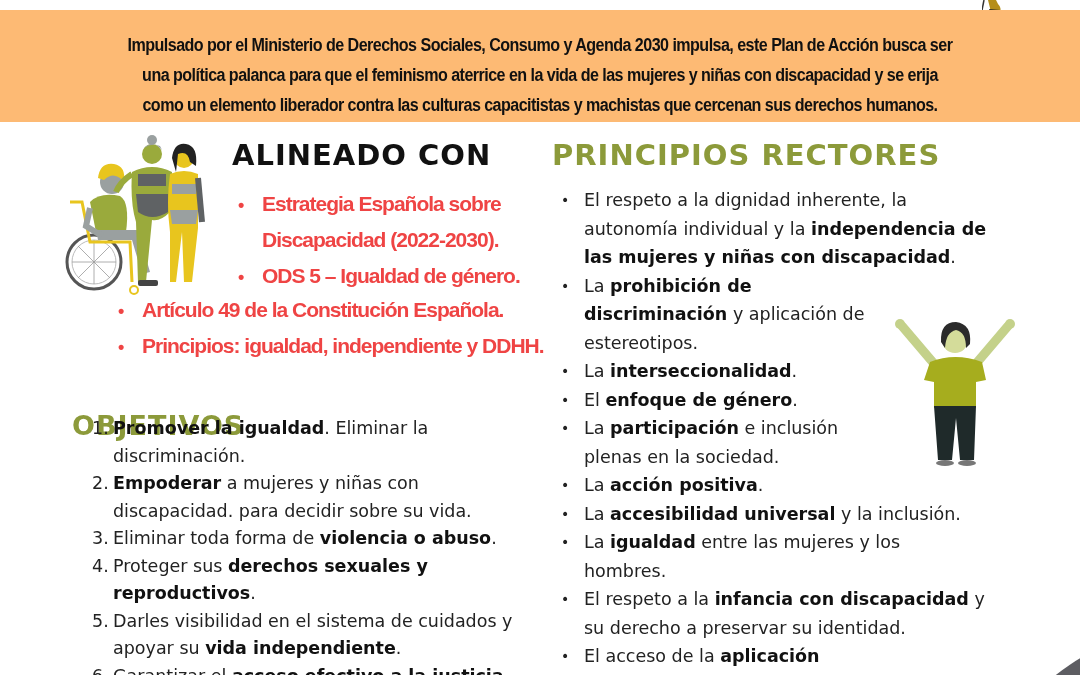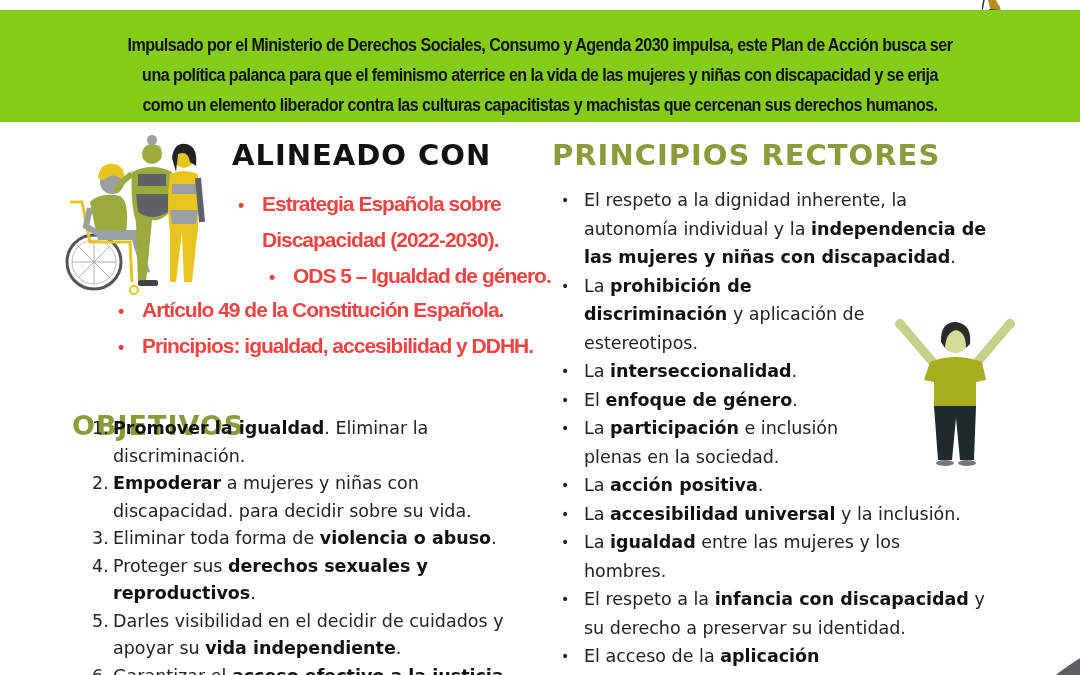--- a/index.html
+++ b/index.html
@@ -2,21 +2,21 @@
 <html><head>
 <meta charset="utf-8">
 <style>
   html, body { margin:0; padding:0; }
   body {
     width:1080px; height:675px; overflow:hidden; position:relative;
     background:#ffffff; font-family:"DejaVu Sans", sans-serif; color:#1b1b1b;
   }
   .banner {
     position:absolute; left:0; top:10px; width:1080px; height:112px;
-    background:#84cc16;
+    background:#fdba74;
   }
   .banner-text {
     position:absolute; left:60px; top:20px; width:960px;
     text-align:center; font-family:"Liberation Sans", sans-serif;
     font-weight:bold; font-size:17.5px; line-height:30px; color:#111;
     letter-spacing:-0.6px; transform:scaleX(0.92); transform-origin:center top;
   }
   .banner-text span { display:block; white-space:nowrap; }
   .boot-icon { position:absolute; left:982px; top:0; width:24px; height:14px; }
 
@@ -28,21 +28,21 @@
   .h-principios { left:552px; top:138px; font-size:29px; color:#8c9a3a; }
   .h-objetivos { left:72px; top:378px; font-size:27px; color:#8c9a3a;margin-top:32px; }
 
   .narrow {
     position:absolute; font-family:"Liberation Sans", sans-serif; font-weight:bold;
     font-size:21px; color:#ef4444; letter-spacing:-1px; white-space:nowrap;
   }
   .narrow .bullet { display:inline-block; width:24px; font-size:18px; }
   .ali-1 { left:238px; top:192px; }
   .ali-1b { left:262px; top:228px;text-align:right; }
-  .ali-2 { left:238px; top:264px;margin-left:31px; }
+  .ali-2 { left:238px; top:264px; }
   .ali-3 { left:118px; top:298px; }
   .ali-4 { left:118px; top:334px; }
 
   .list {
     position:absolute; font-family:"DejaVu Sans", sans-serif; font-size:17.5px;
     line-height:28.5px; color:#222; margin:0; padding:0; list-style:none;
   }
   .list li { position:relative; padding-left:26px; }
   .list b { color:#111; }
   .obj { left:92px; top:415px; width:440px; font-size:17.5px; line-height:27.5px; }
@@ -108,39 +108,39 @@
   <path d="M110 78 L138 78 L136 92 L112 92 Z" fill="#9aa0a0"></path>
   <path d="M138 46 L142 90" stroke="#5f6264" stroke-width="6"></path>
 </svg>
 
 <div class="heading h-alineado">ALINEADO CON</div>
 
 <div class="narrow ali-1"><span class="bullet">•</span><span>Estrategia Española sobre</span></div>
 <div class="narrow ali-1b">Discapacidad (2022-2030).</div>
 <div class="narrow ali-2"><span class="bullet">•</span><span>ODS 5 – Igualdad de género.</span></div>
 <div class="narrow ali-3"><span class="bullet">•</span><span>Artículo 49 de la Constitución Española.</span></div>
-<div class="narrow ali-4"><span class="bullet">•</span><span>Principios: igualdad, accesibilidad y DDHH.</span></div>
+<div class="narrow ali-4"><span class="bullet">•</span><span>Principios: igualdad, independiente y DDHH.</span></div>
 
 <div class="heading h-objetivos">OBJETIVOS</div>
 
 <ol class="list obj">
   <li>
     <span class="num">1.</span><b>Promover la igualdad</b><span>. Eliminar la discriminación.</span>
   </li>
   <li>
     <span class="num">2.</span><b>Empoderar</b><span> a mujeres y niñas con discapacidad. para decidir sobre su vida.</span>
   </li>
   <li>
     <span class="num">3.</span><span>Eliminar toda forma de </span><b>violencia o abuso</b><span>.</span>
   </li>
   <li>
     <span class="num">4.</span><span>Proteger sus </span><b>derechos sexuales y reproductivos</b><span>.</span>
   </li>
   <li>
-    <span class="num">5.</span><span>Darles visibilidad en el decidir de cuidados y apoyar su </span><b>vida independiente</b><span>.</span>
+    <span class="num">5.</span><span>Darles visibilidad en el sistema de cuidados y apoyar su </span><b>vida independiente</b><span>.</span>
   </li>
   <li>
     <span class="num">6.</span><span>Garantizar el </span><b>acceso efectivo a la justicia</b><span></span>
   </li>
 </ol>
 
 <div class="heading h-principios">PRINCIPIOS RECTORES</div>
 
 <ul class="list pr">
   <li><span class="dot">•</span><span>El respeto a la dignidad inherente, la autonomía individual y la </span><b>independencia de las mujeres y niñas con discapacidad</b><span>.</span></li>

